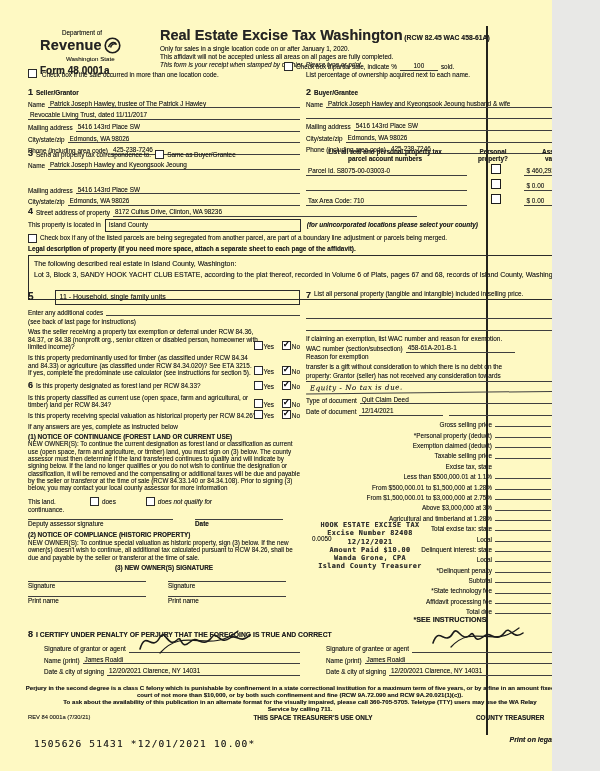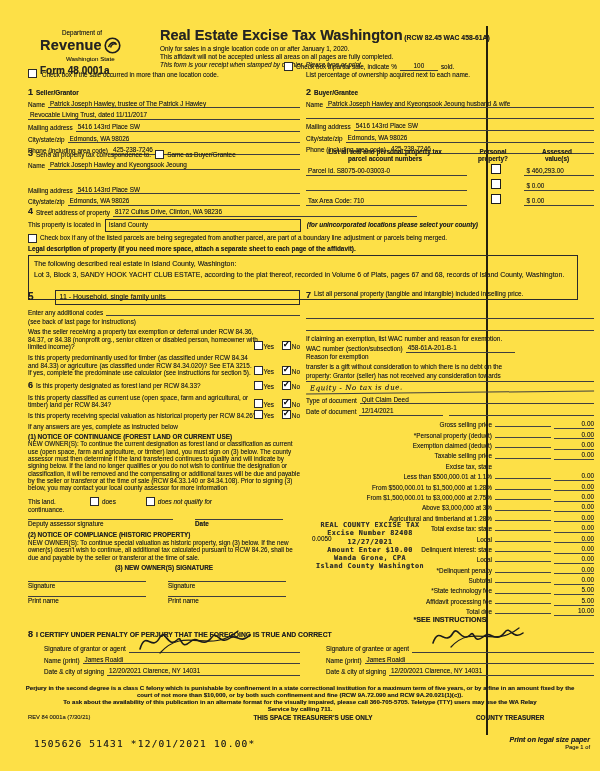--- a/index.html
+++ b/index.html
@@ -1,16 +1,16 @@
 <!DOCTYPE html>
 <html><head>
 <meta charset="utf-8">
 <style>
   html,body{margin:0;padding:0;background:#e8e8e6;}
-  .page{width:600px;height:771px;position:relative;background:#fde047;color:#242424;
+  .page{width:552px;height:771px;position:relative;background:#fef9c3;color:#242424;
         font-family:"Liberation Sans",sans-serif;font-size:6.4px;line-height:1.2;overflow:hidden;
         text-shadow:0 0 .3px rgba(0,0,0,.45);}
   .abs{position:absolute;}
   .b{font-weight:bold;}
   .i{font-style:italic;}
   .bi{font-weight:bold;font-style:italic;}
   .u{border-bottom:1px solid #3f3f3f;}
   .cb{display:inline-block;width:7px;height:7px;border:1px solid #2a2a2a;background:#fff;
       vertical-align:-1px;position:relative;flex:none;}
   .cb.checked::after{content:"✓";position:absolute;left:0;top:-3px;font-size:9px;font-weight:bold;color:#111;}
@@ -409,26 +409,26 @@
       <div class="mrow">
           <span class="mlabel">Total due</span>
           <span class="mdash"></span>
           <span class="mval">10.00</span>
         </div>
     </div>
     <div class="b" style="text-align:center;font-size:7.2px;">*SEE INSTRUCTIONS</div>
   </div>
 
   <div class="abs stamp" style="left:278px;top:521px;width:184px;">
-    <div>REAL COUNTY EXCISE TAX</div>
+    <div>HOOK ESTATE EXCISE TAX</div>
     <div>Excise Number 82408</div>
-    <div>12/27/2021</div>
-    <div>Amount Enter $10.00</div>
+    <div>12/12/2021</div>
+    <div>Amount Paid $10.00</div>
     <div>Wanda Grone, CPA</div>
-    <div>Island County Washington</div>
+    <div>Island County Treasurer</div>
   </div>
 
   <div class="abs" style="left:28px;top:629px;width:566px;">
     <div style="margin-bottom:3px;"><span class="secnum">8</span><span class="b" style="font-size:6.8px;">I CERTIFY UNDER PENALTY OF PERJURY THAT THE FOREGOING IS TRUE AND CORRECT</span></div>
     <div style="display:flex;">
       <div style="width:256px;margin-left:16px;">
         <div class="frow" style="margin-bottom:3px;">
             <span class="flabel">Signature of grantor or agent</span>
             <span class="fval" style="height:9px;"></span>
           </div>

